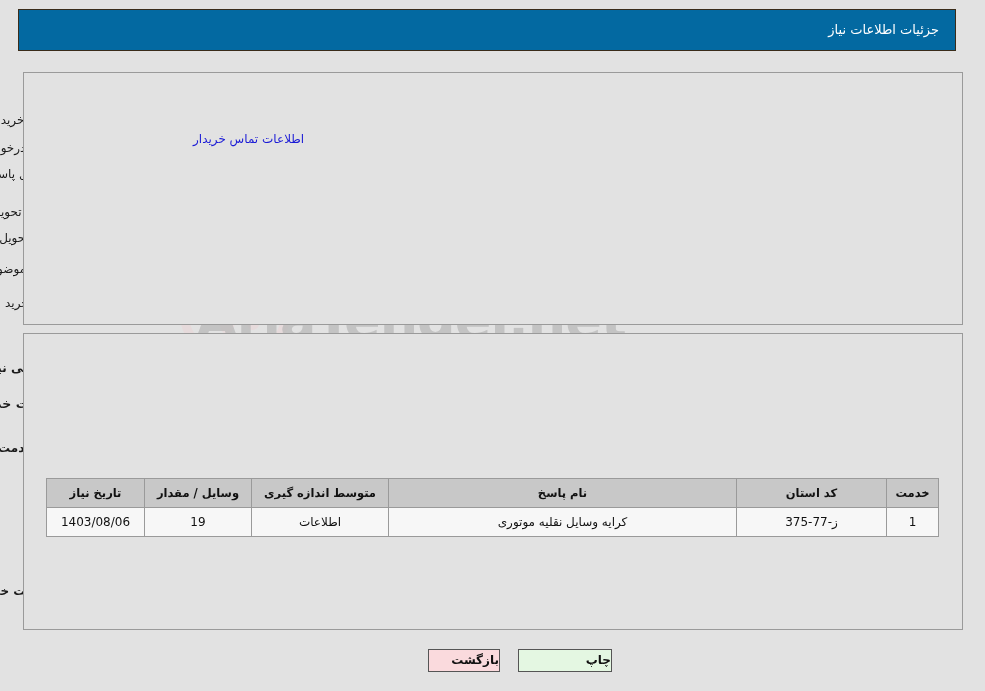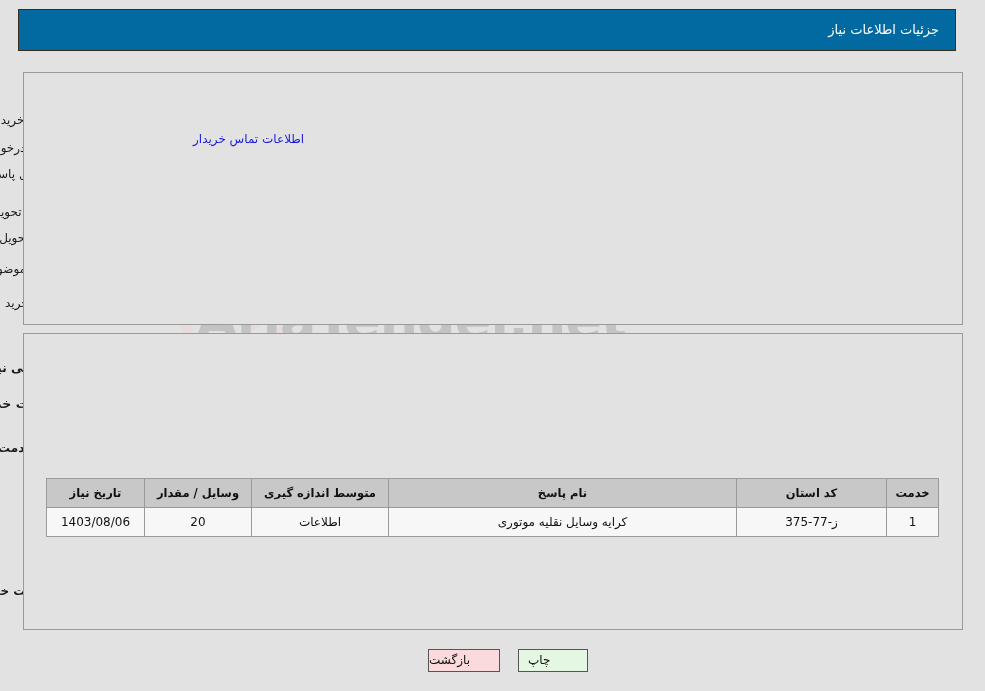--- a/index.html
+++ b/index.html
@@ -201,28 +201,29 @@
     text-align: center;
     color: #111;
   }
 
   
   .btn {
     position: absolute;
     box-sizing: border-box;
     border: 1px solid #555;
     font-size: 12px;
-    text-align: left;
+    text-align: right;
     line-height: 20px;
     height: 23px;
     cursor: pointer;
     color: #111;
+    font-weight: bold;
   }
   #btn-back  { background: #fadadd; left: 428px; top: 649px; width: 72px; }
-  #btn-print { background: #e4f7e2; left: 518px; top: 649px; width: 70px; padding-left: 9px; }
+  #btn-print { background: #e4f7e2; left: 518px; top: 649px; width: 94px; padding-left: 9px; }
 </style>
 </head>
 <body>
 
 <div id="watermark">
   <svg class="wm-shield" viewBox="0 0 120 140">
     <path d="M60 4 L112 26 L112 74 C112 108 88 128 60 136 C32 128 8 108 8 74 L8 26 Z" fill="none" stroke="#f0c9cd" stroke-width="9"></path>
     <path d="M34 52 L52 96 L66 60 L78 92 L94 52" fill="none" stroke="#f0c9cd" stroke-width="12" stroke-linejoin="round" stroke-linecap="round"></path>
   </svg>
   <div class="wm-text">AriaTender.net</div>
@@ -313,21 +314,21 @@
       <th>وسایل / مقدار</th>
       <th>تاریخ نیاز</th>
     </tr>
   </thead>
   <tbody>
     <tr>
       <td>1</td>
       <td>ز-77-375</td>
       <td>کرایه وسایل نقلیه موتوری</td>
       <td>اطلاعات</td>
-      <td>20</td>
+      <td>19</td>
       <td>1403/08/06</td>
     </tr>
   </tbody>
 </table>
 
 <div class="lbl lbl-b" style="right:918px; top:584px;">توضیحات خریدار:</div>
 <div class="ta" style="left:71px; top:547px; width:786px; height:76px;">
   <span></span>
   <span class="grip">
       <i></i>

